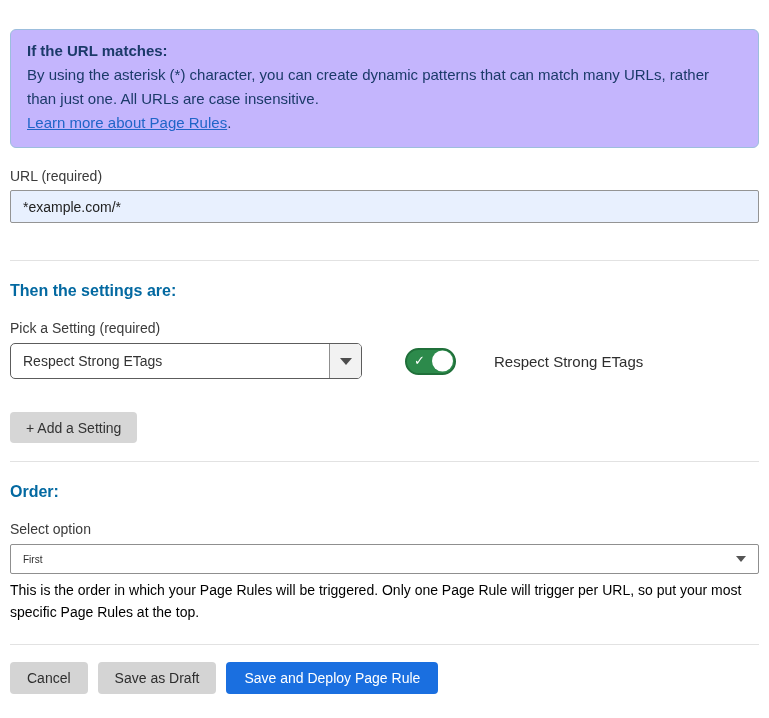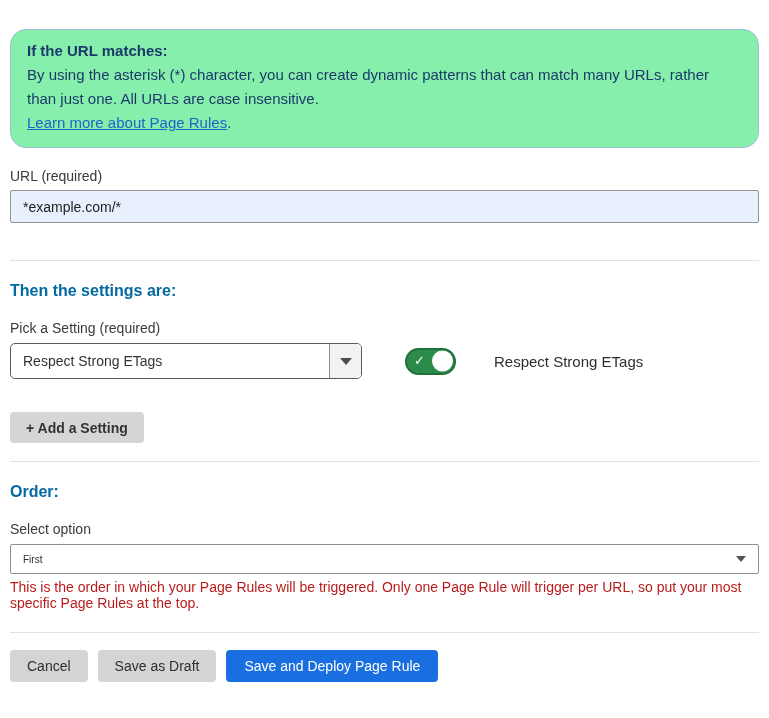--- a/index.html
+++ b/index.html
@@ -17,23 +17,23 @@
   .page-title {
     font-size: 22px;
     font-weight: 700;
     color: #2d2d2d;
     margin: 2px 0 0 0;
     letter-spacing: -0.2px;
   }
 
   .info-box {
     margin-top: 21px;
-    background: #86efac;
+    background: #c4b5fd;
     border: 1px solid #9cbedd;
-    border-radius: 16px;
+    border-radius: 6px;
     padding: 9px 16px 12px 16px;
     color: #1b3a69;
     font-size: 15px;
     line-height: 24px;
   }
   .info-heading { font-weight: 700; }
   .info-link {
     color: #2065c8;
     text-decoration: underline;
     cursor: pointer;
@@ -158,21 +158,20 @@
     display: inline-block;
     background: #d6d6d6;
     border: none;
     border-radius: 4px;
     height: 31px;
     padding: 0 16px;
     font-size: 14px;
     color: #333;
     font-family: "Liberation Sans", sans-serif;
     cursor: pointer;
-    font-weight: bold;
   }
 
   .order-select {
     margin-top: 7px;
     width: 100%;
     height: 30px;
     background: #ffffff;
     border: 1px solid #8f8f8f;
     border-radius: 2px;
     display: flex;
@@ -186,22 +185,22 @@
   .order-select .tri-down {
     border-left-width: 5px;
     border-right-width: 5px;
     border-top-width: 6px;
     border-top-color: #555;
   }
 
   .help-text {
     margin-top: 5px;
     font-size: 14px;
-    line-height: 16px;
-    color: #b91c1c;
+    line-height: 22px;
+    color: #000000;
     max-width: 749px;
   }
 
   .footer-row {
     margin-top: 17px;
     display: flex;
     align-items: center;
   }
   .btn {
     height: 32px;

